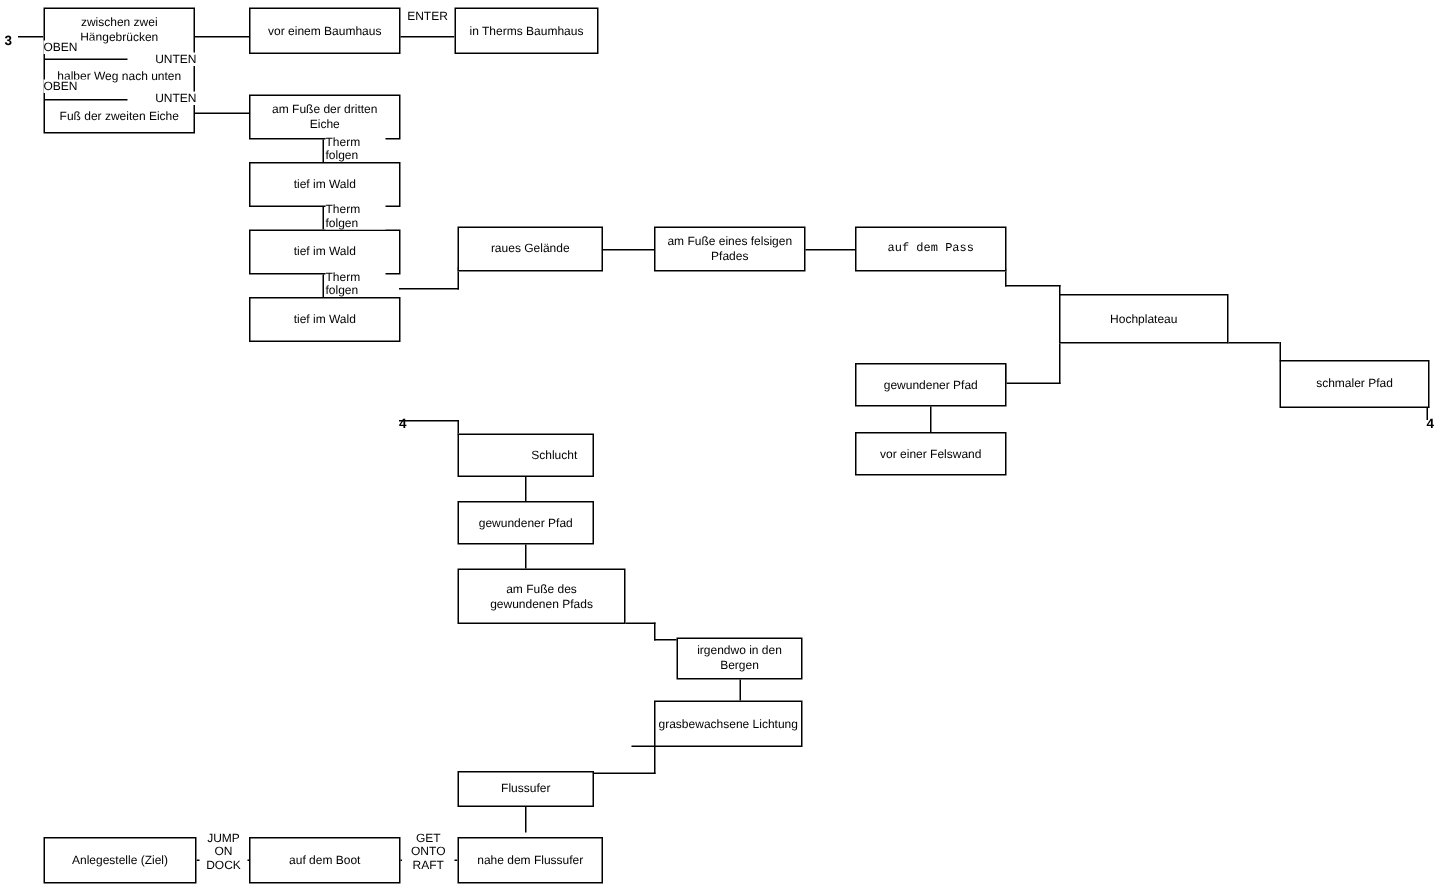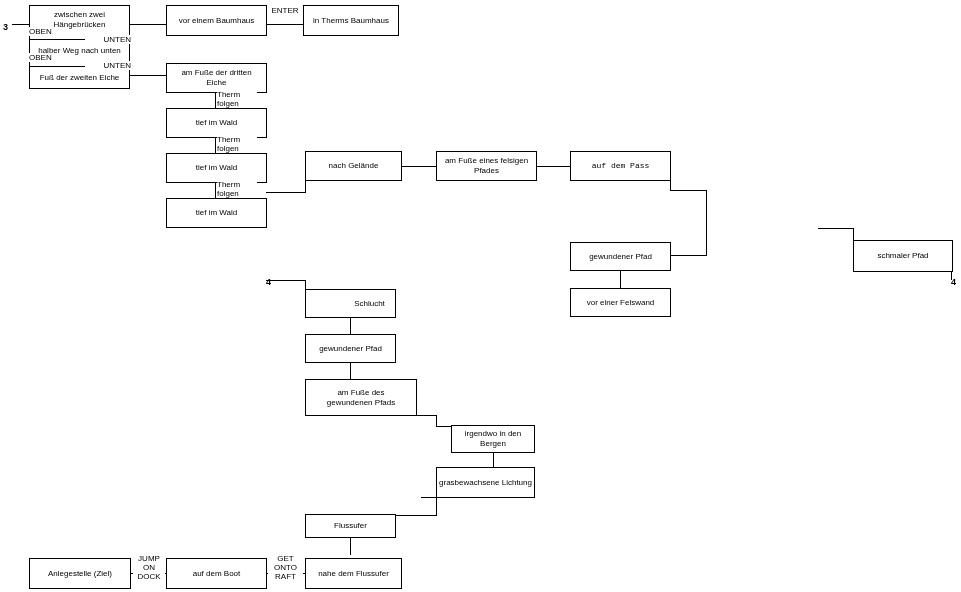--- a/index.html
+++ b/index.html
@@ -203,32 +203,35 @@
 
   <div class="node" style="left:166px; top:153px; width:101px; height:30px;">
     <span class="node-label">tief im Wald</span>
   </div>
 
   <div class="node" style="left:166px; top:198px; width:101px; height:30px;">
     <span class="node-label">tief im Wald</span>
   </div>
 
   <div class="node" style="left:305px; top:151px; width:97px; height:30px;">
-    <span class="node-label">nach Gelände</span>
+    <span class="node-label">raues Gelände</span>
   </div>
 
   <div class="node" style="left:436px; top:151px; width:101px; height:30px;">
     <span class="node-label">am Fuße eines felsigen
 Pfades</span>
   </div>
 
   <div class="node" style="left:570px; top:151px; width:101px; height:30px;font-family:Liberation Mono, monospace;">
     <span class="node-label">auf dem Pass</span>
   </div>
 
+  <div class="node" style="left:706px; top:196px; width:113px; height:33px;">
+    <span class="node-label">Hochplateau</span>
+  </div>
 
   <div class="node" style="left:570px; top:242px; width:101px; height:29px;">
     <span class="node-label">gewundener Pfad</span>
   </div>
 
   <div class="node" style="left:853px; top:240px; width:100px; height:32px;">
     <span class="node-label">schmaler Pfad</span>
   </div>
 
   <div class="node" style="left:570px; top:288px; width:101px; height:29px;">

